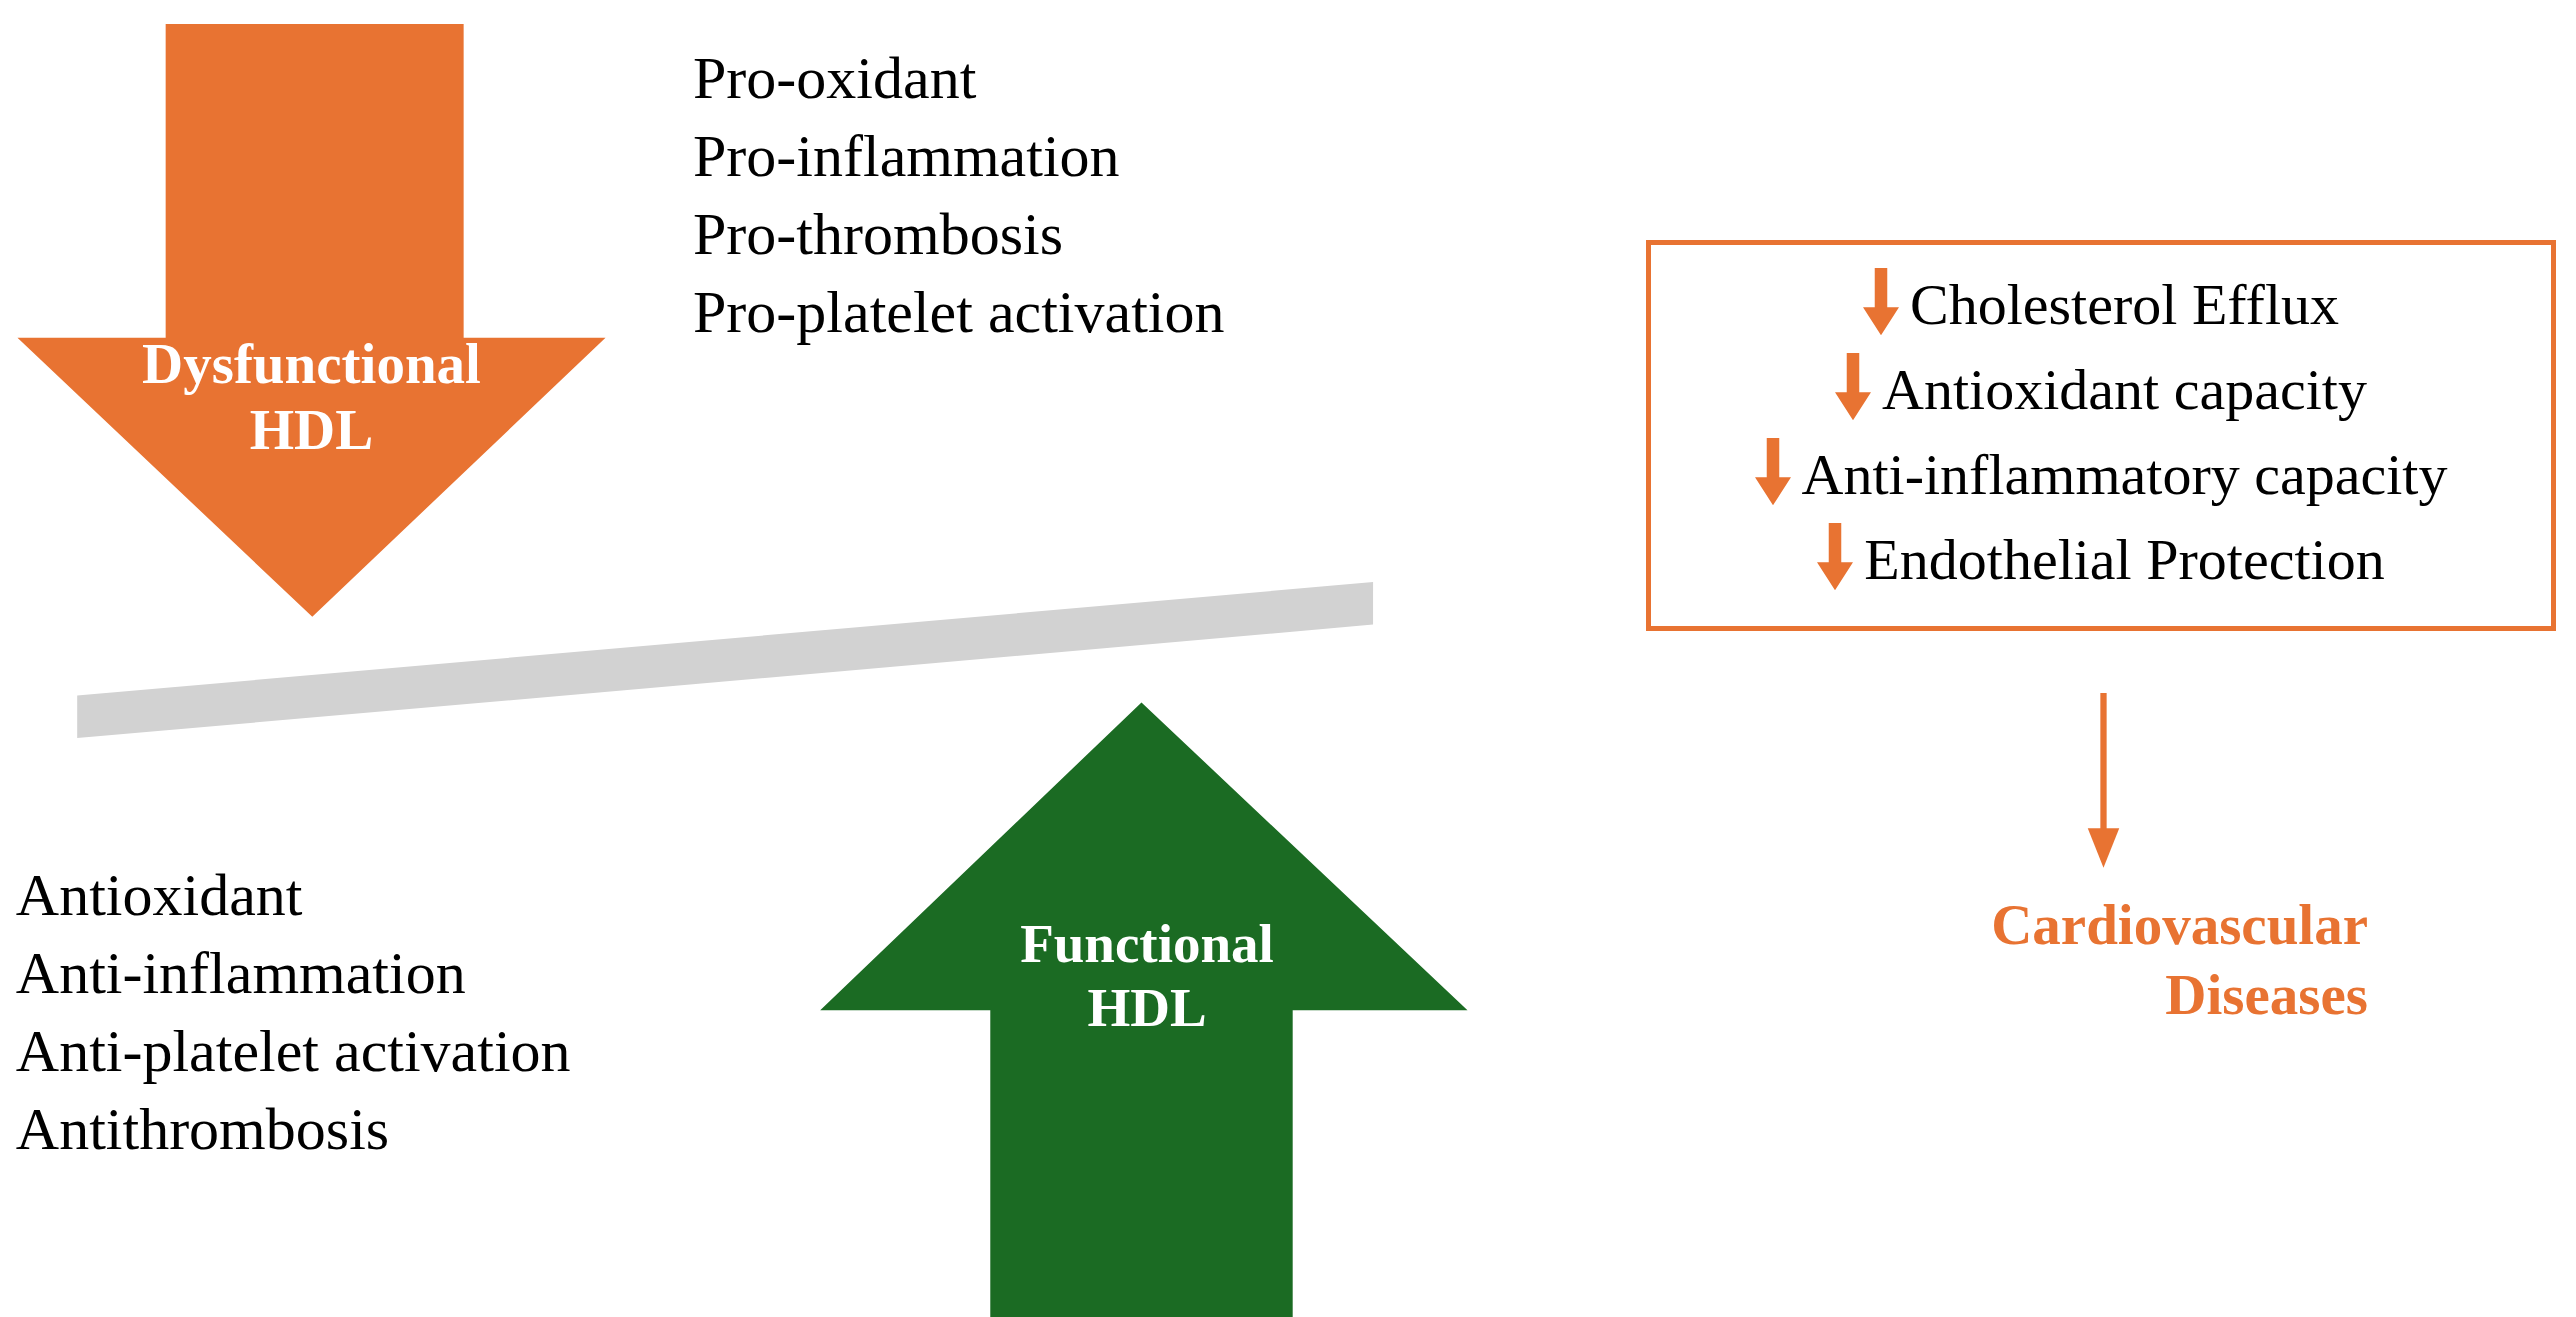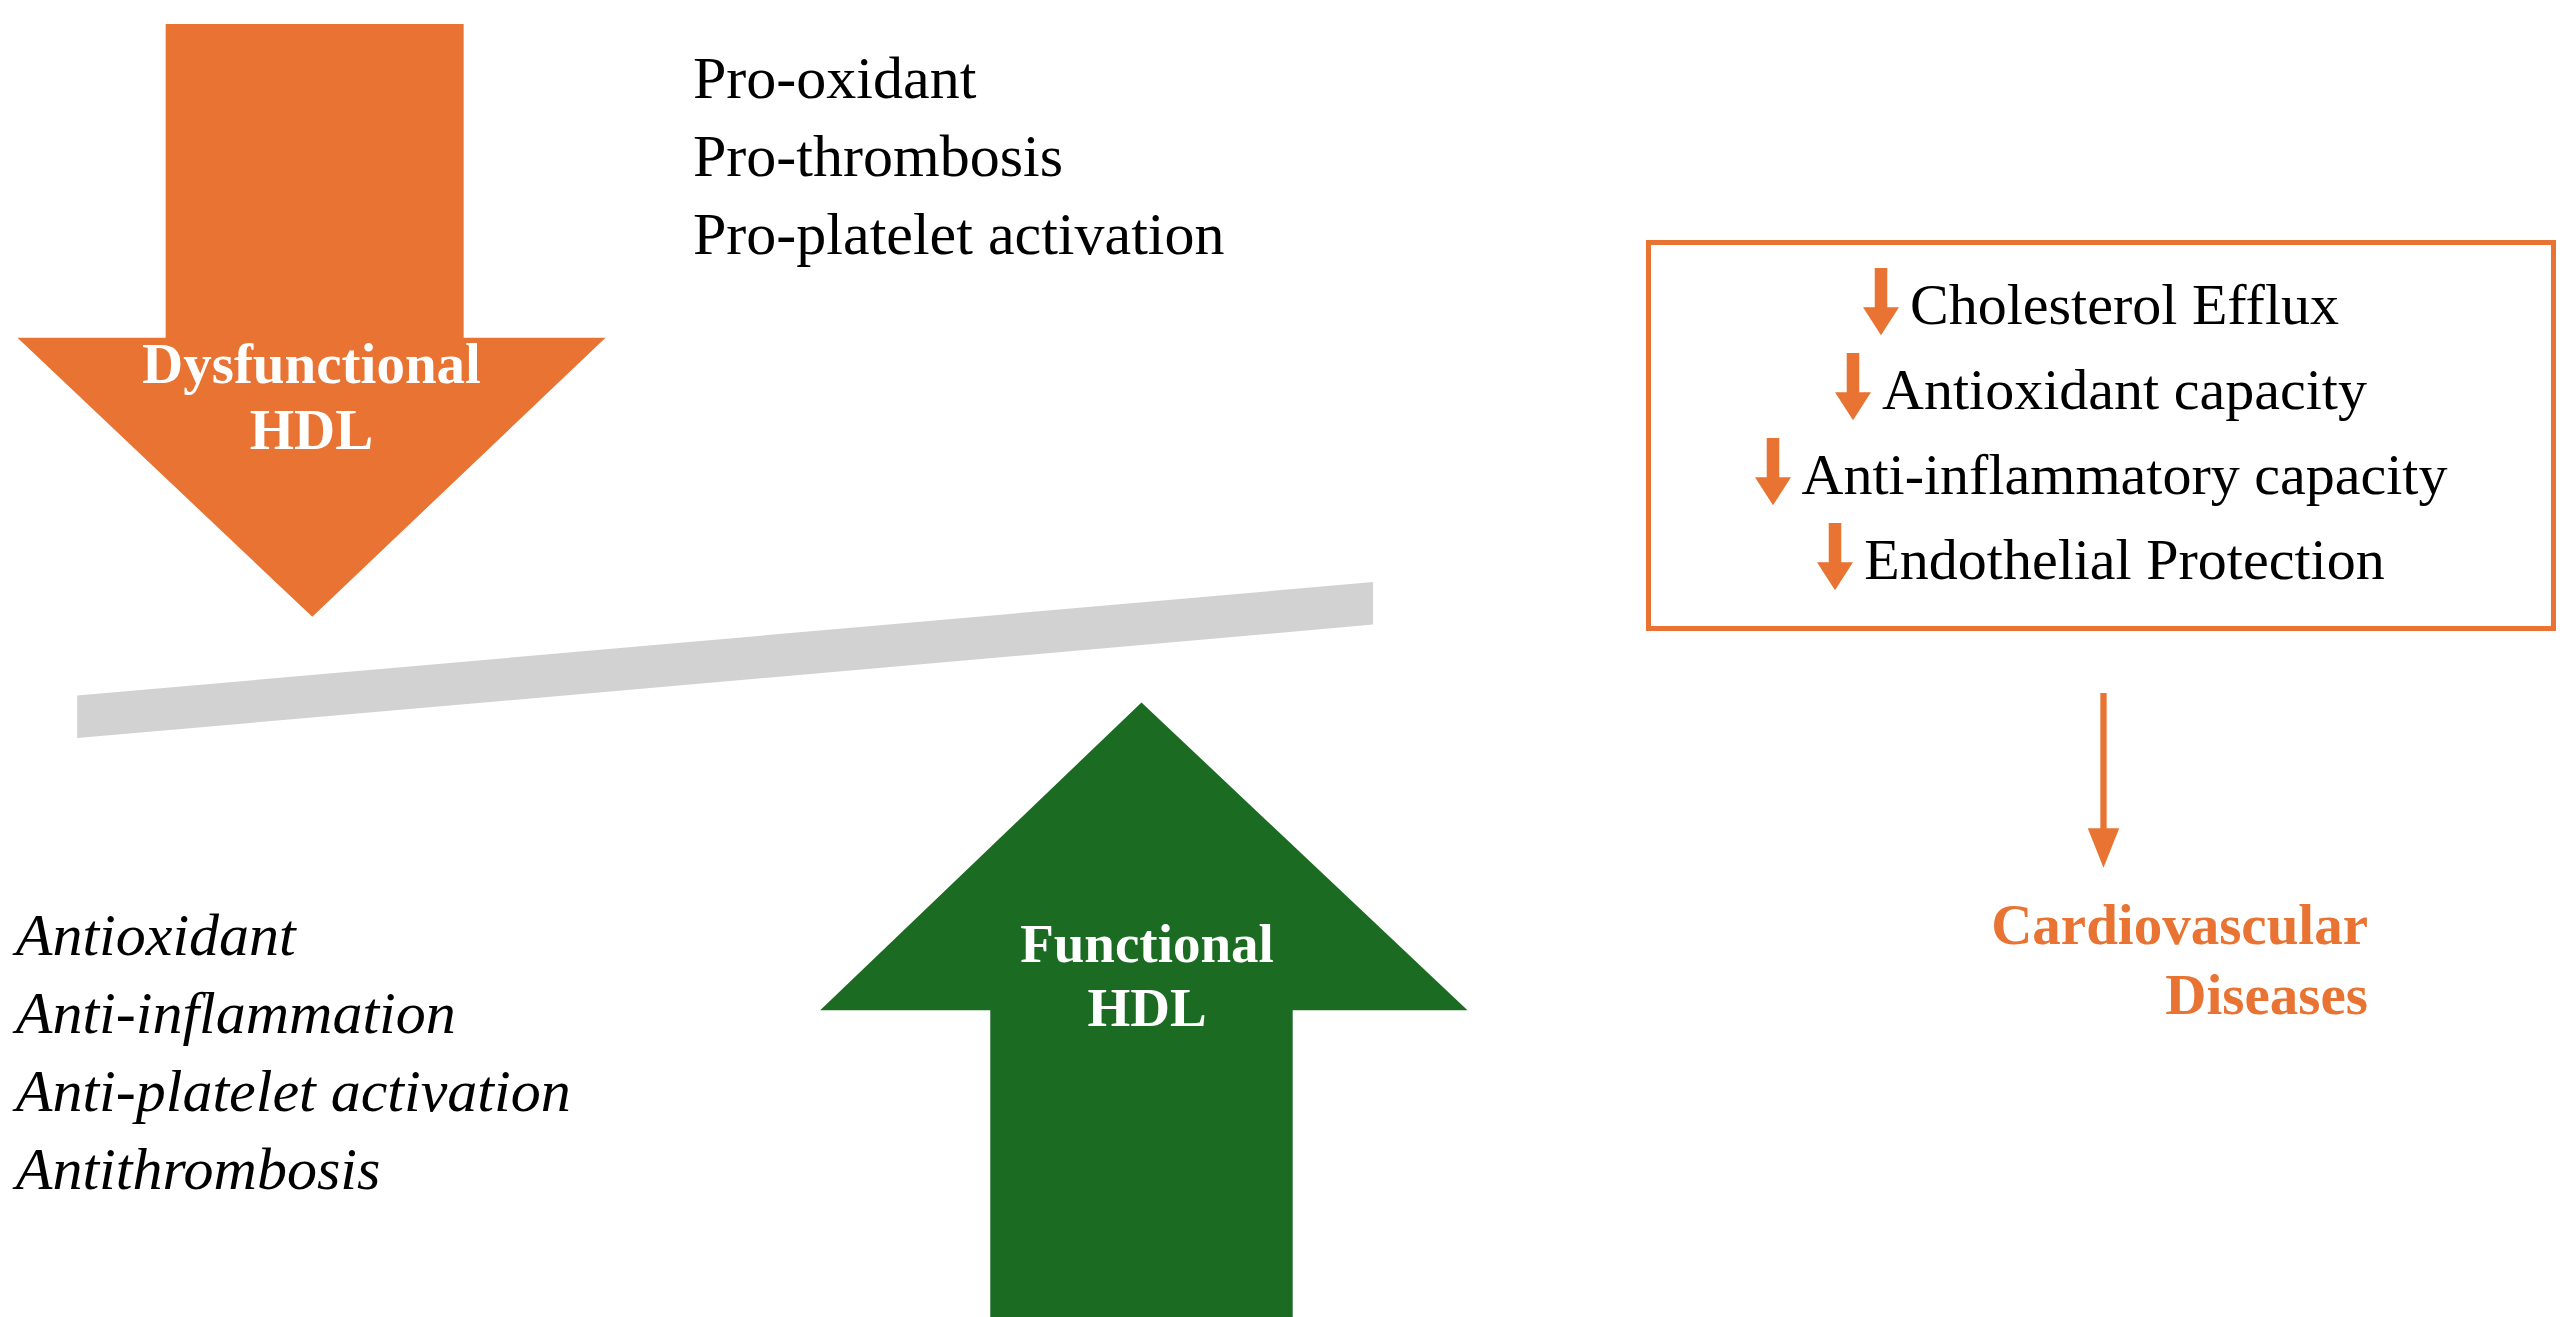--- a/index.html
+++ b/index.html
@@ -109,41 +109,42 @@
       <polygon points="210,0 588,0 588,398 768,398 396,752 22,398 210,398" fill="#E87332"></polygon>
     </svg>
     <div class="arrow-label" style="left:0px; top:307px; width:623px; font-size:57px;">
       <div>Dysfunctional</div>
       <div>HDL</div>
     </div>
   </div>
 
   <div class="text-stack" style="left:693px; top:39px; width:756px;">
     <div class="line">Pro-oxidant</div>
+    <div class="line">Pro-inflammation</div>
     <div class="line">Pro-thrombosis</div>
     <div class="line">Pro-platelet activation</div>
   </div>
 
   <div class="abs" style="left:63px; top:552px;">
     <svg class="arrow-svg" width="1340" height="213" viewBox="0 0 1700 270">
       <polygon points="18,182 1662,38 1662,92 18,236" fill="#D2D2D2"></polygon>
     </svg>
   </div>
 
   <div class="abs" style="left:820px; top:693px;">
     <svg class="arrow-svg" width="654" height="630" viewBox="0 0 830 800">
       <polygon points="408,12 822,403 600,403 600,800 216,800 216,403 0,403" fill="#1B6B23"></polygon>
     </svg>
     <div class="arrow-label" style="left:0px; top:219px; width:654px; font-size:55px;">
       <div>Functional</div>
       <div>HDL</div>
     </div>
   </div>
 
-  <div class="text-stack" style="left:15.8px; top:896px; width:756px;font-style:italic;">
+  <div class="text-stack" style="left:15.8px; top:856px; width:756px;">
     <div class="line">Antioxidant</div>
     <div class="line">Anti-inflammation</div>
     <div class="line">Anti-platelet activation</div>
     <div class="line">Antithrombosis</div>
   </div>
 
   <div id="consequence-box">
     <div id="consequence-list">
 
       <div class="consequence-row">

